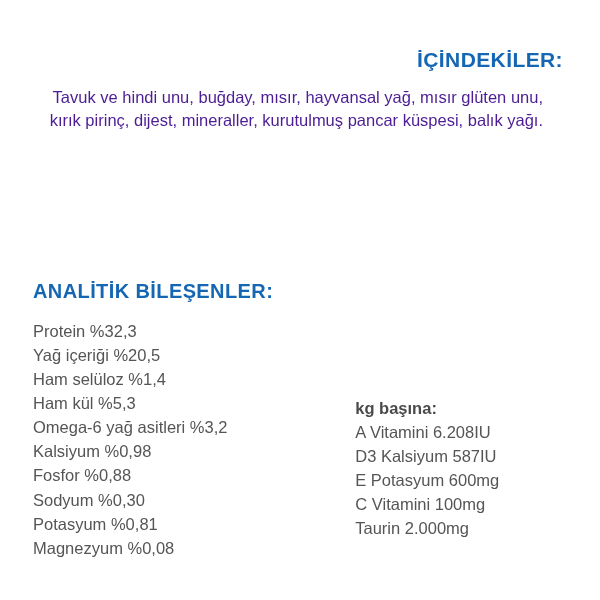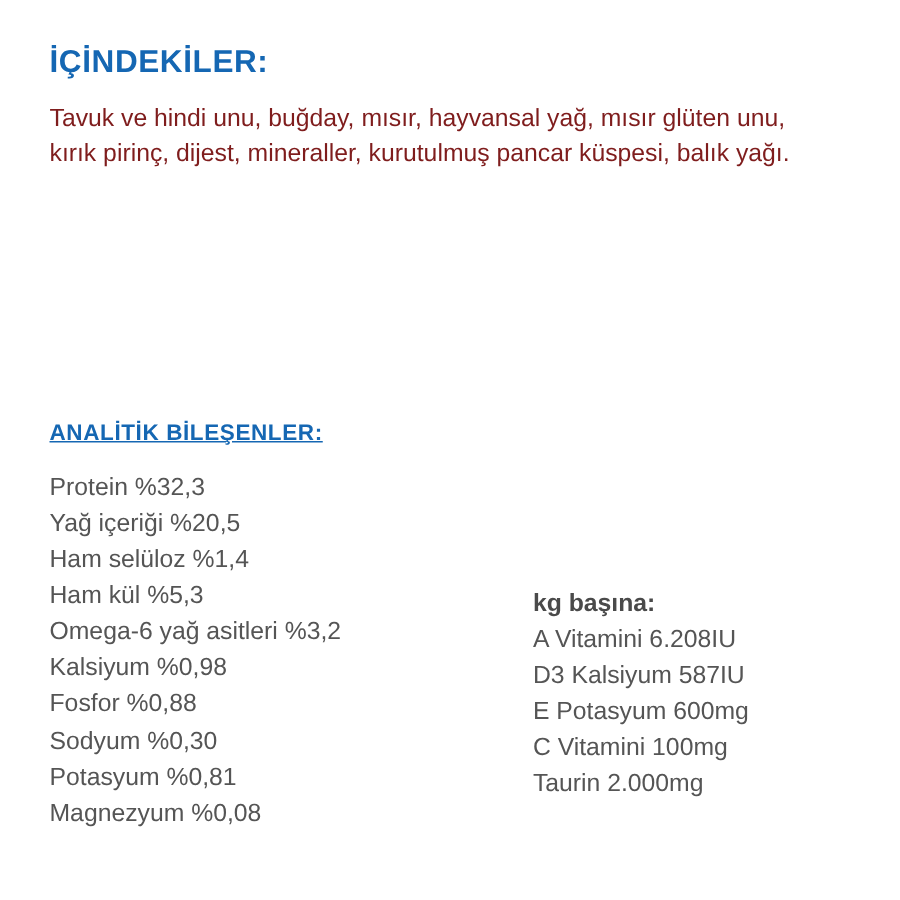--- a/index.html
+++ b/index.html
@@ -24,39 +24,39 @@
   .section-title {
     color: #1567b3;
     font-size: 21px;
     font-weight: bold;
     letter-spacing: 0.4px;
     margin: 0;
   }
   .ingredients-section {
     position: absolute;
     left: 33px;
-    top: 30px;
+    top: 48px;
     width: 530px;
+    text-align: right;
   }
   .ingredients-text {
     margin: 14px 0 0 0;
     font-size: 16.5px;
     line-height: 1.42;
-    color: #7f1d1d;
+    color: #4c1d95;
     max-width: 510px;
   }
   .analytical-section {
     position: absolute;
     left: 33px;
     top: 280px;
     width: 530px;
   }
   .analytical-title {
-    font-size: 15px;
-    text-decoration: underline;
+    font-size: 20px;
   }
   .columns {
     display: flex;
     margin-top: 16px;
     gap: 39px;
   }
   .col-left {
     width: 300px;
   }
   .col-right {

